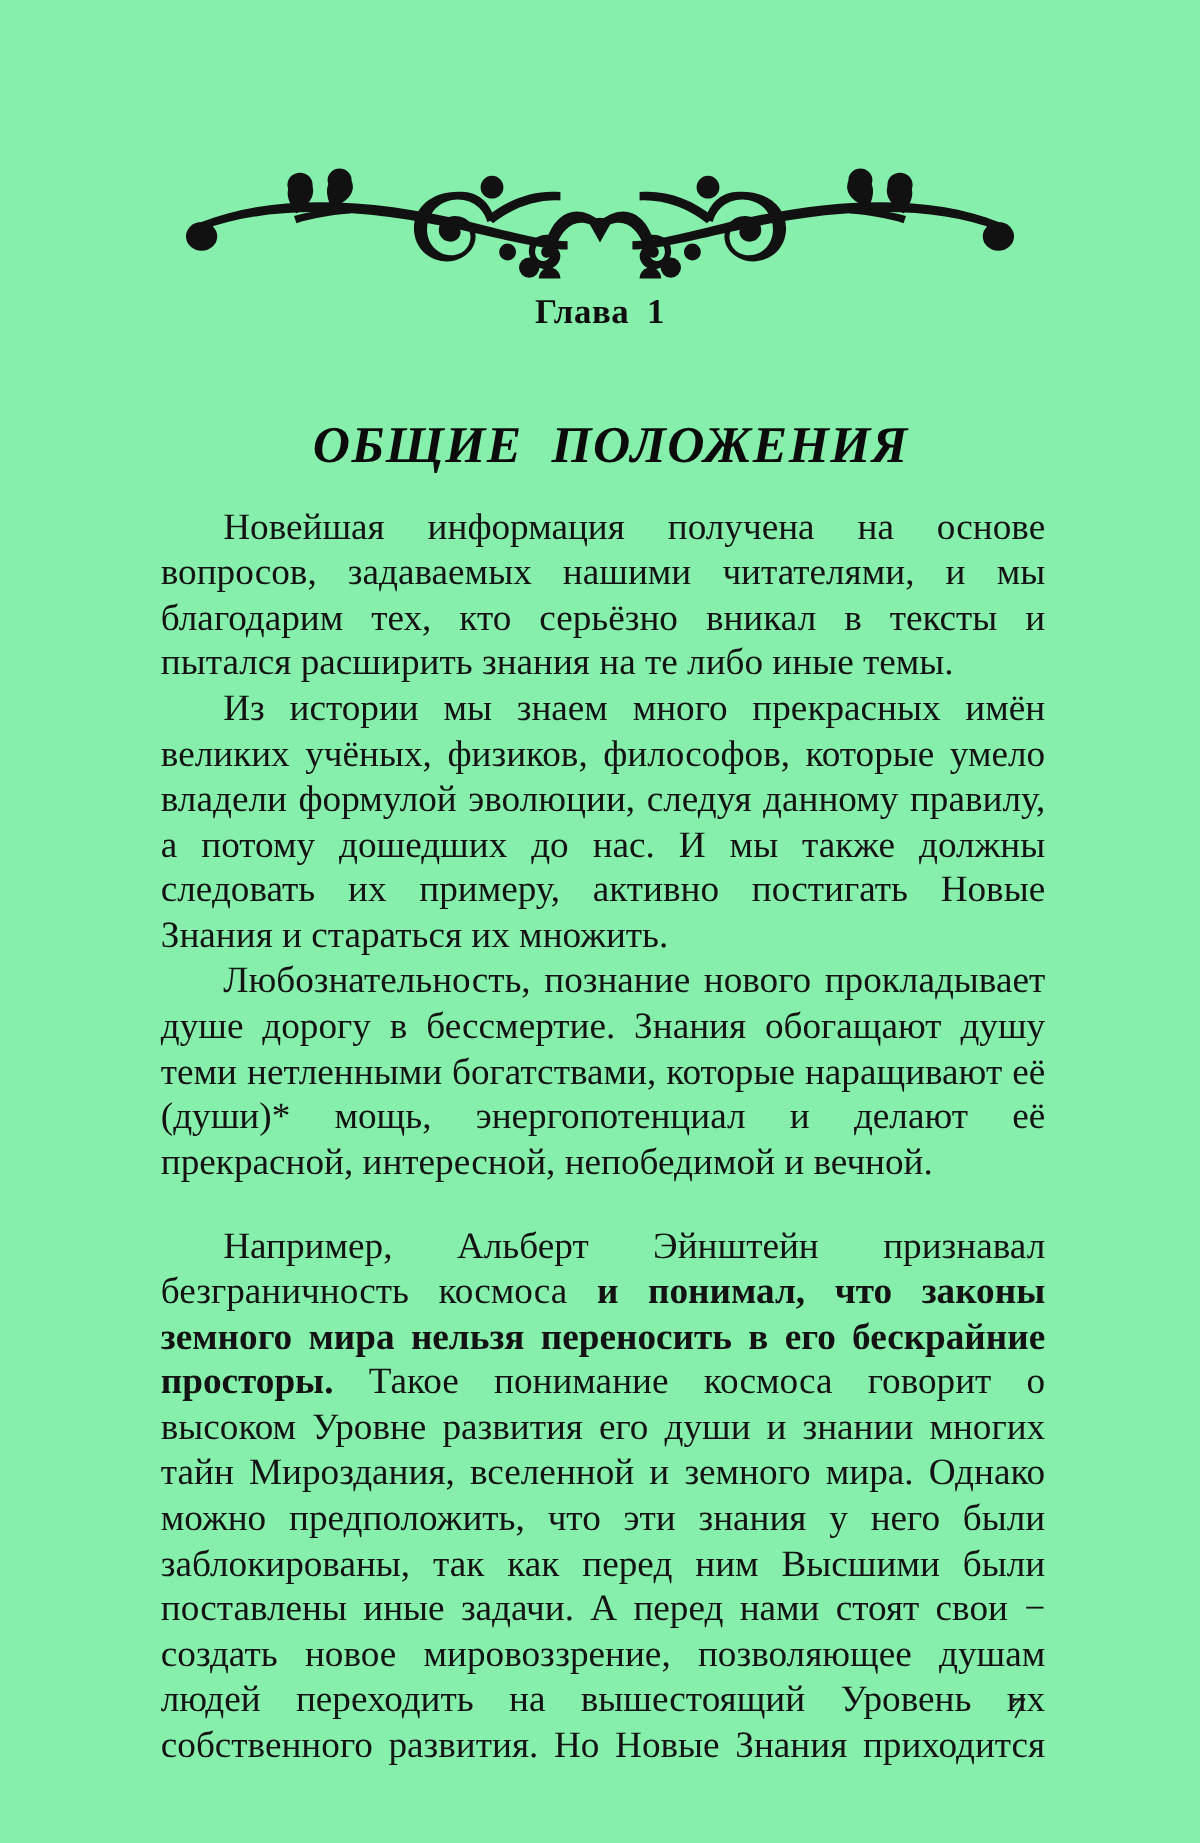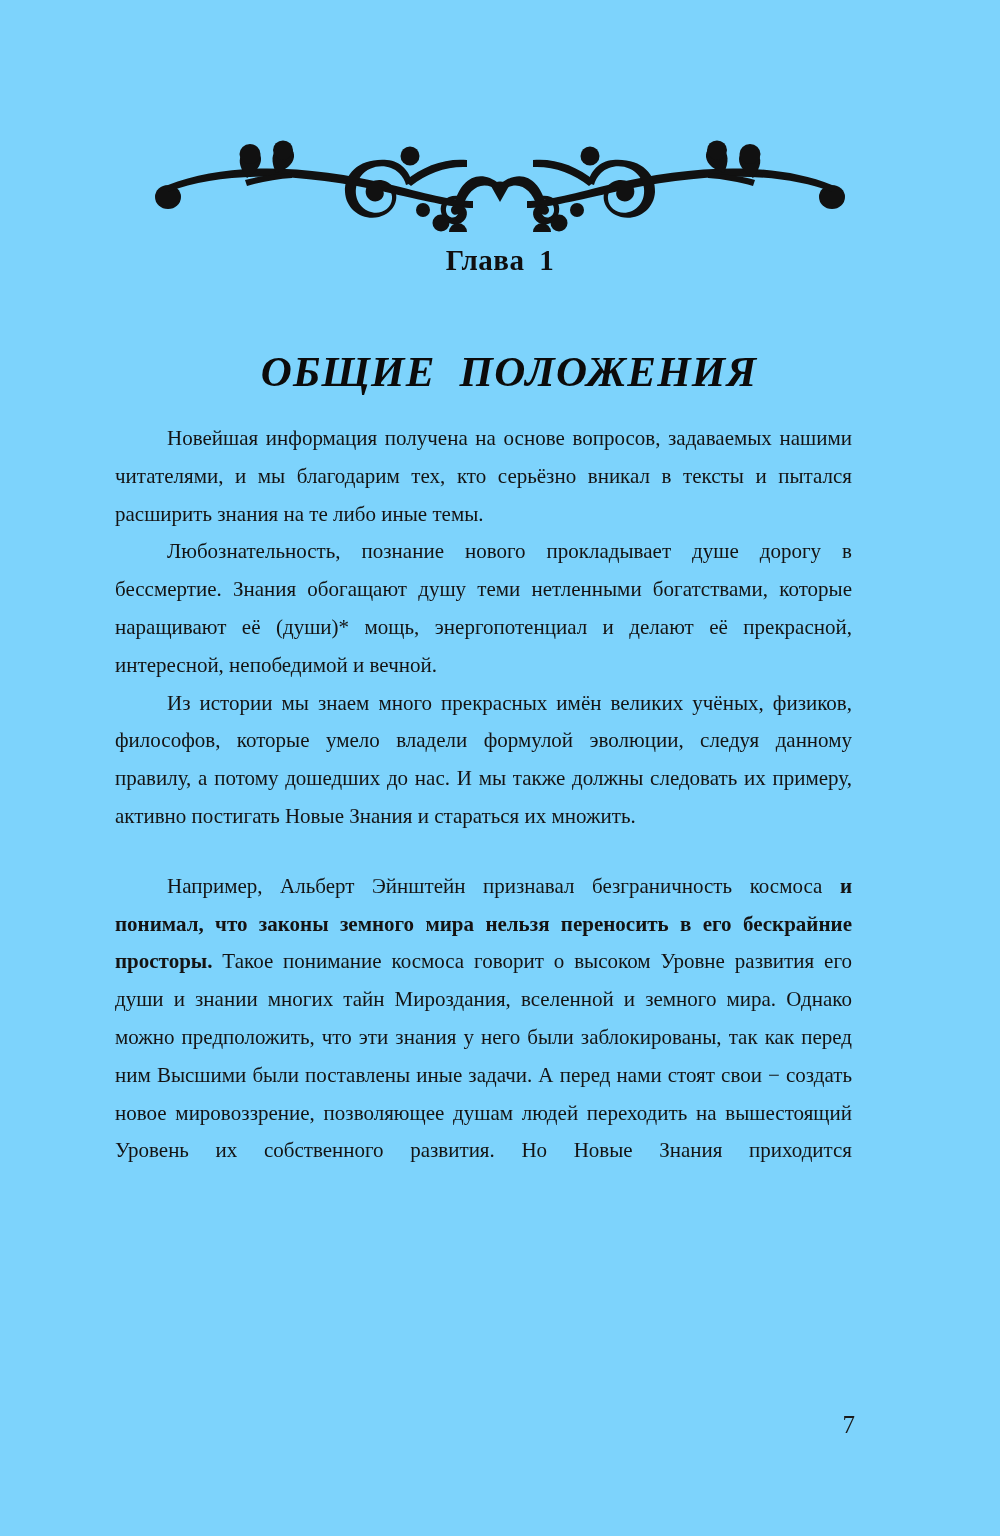--- a/index.html
+++ b/index.html
@@ -14,21 +14,21 @@
     position: relative;
     overflow: hidden;
     font-family: "Liberation Serif", "DejaVu Serif", serif;
     color: #100f0f;
     -webkit-font-smoothing: antialiased;
   }
 
   .page {
     position: absolute;
     inset: 0;
-    background: #7dd3fc;
+    background: #86efac;
   }
 
   
   .ornament-wrap {
     position: absolute;
     left: 0;
     right: 0;
     top: 140px;
     display: flex;
     justify-content: center;
@@ -67,24 +67,24 @@
     letter-spacing: 1.2px;
     word-spacing: 12px;
     white-space: nowrap;
     color: #0c0b0b;
     padding-left: 18px;
   }
 
   
   .body-text {
     position: absolute;
-    left: 115px;
+    left: 134px;
     top: 420px;
     width: 737px;
-    font-size: 21px;
+    font-size: 31px;
     line-height: 37.8px;
     text-align: justify;
     text-justify: inter-word;
     color: #141313;
     hyphens: manual;
   }
   .body-text p {
     margin: 0;
     text-indent: 52px;
   }
@@ -184,20 +184,20 @@
       </g>
     </svg>
   </div>
 
   <div class="chapter-label">Глава  1</div>
 
   <h1 class="chapter-title">ОБЩИЕ ПОЛОЖЕНИЯ</h1>
 
   <div class="body-text">
     <p><span>Новейшая информация получена на основе вопросов, задаваемых нашими читателями, и мы благодарим тех, кто серьёзно вникал в тексты и пытался расширить знания на те либо иные темы.</span></p>
+    <p><span>Из истории мы знаем много прекрасных имён великих учёных, физиков, философов, которые умело владели формулой эволюции, следуя данному правилу, а потому дошедших до нас. И мы также должны следовать их примеру, активно постигать Новые Знания и стараться их множить.</span></p>
     <p><span>Любознательность, познание нового прокладывает душе дорогу в бессмертие. Знания обогащают душу теми нетленными богатствами, которые наращивают её (души)* мощь, энергопотенциал и делают её прекрасной, интересной, непобедимой и вечной.</span></p>
-    <p><span>Из истории мы знаем много прекрасных имён великих учёных, физиков, философов, которые умело владели формулой эволюции, следуя данному правилу, а потому дошедших до нас. И мы также должны следовать их примеру, активно постигать Новые Знания и стараться их множить.</span></p>
     <p style="text-align-last: justify;"><span>Например, Альберт Эйнштейн признавал безграничность космоса </span><b>и понимал, что законы земного мира нельзя переносить в его бескрайние просторы.</b><span> Такое понимание космоса говорит о высоком Уровне развития его души и знании многих тайн Мироздания, вселенной и земного мира. Однако можно предположить, что эти знания у него были заблокированы, так как перед ним Высшими были поставлены иные задачи. А перед нами стоят свои − создать новое мировоззрение, позволяющее душам людей переходить на вышестоящий Уровень их собственного развития. Но Новые Знания приходится</span></p>
   </div>
 
   <div class="folio">7</div>
 
 </div>
 
 </body></html>

